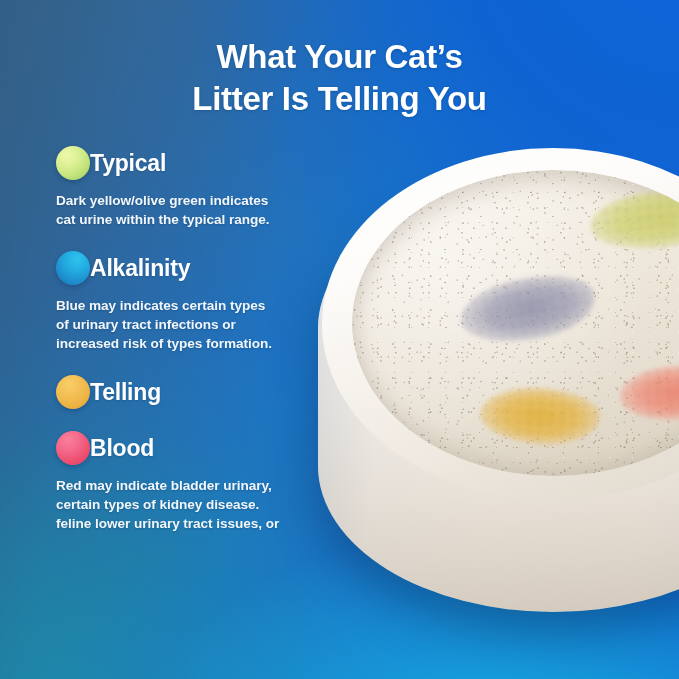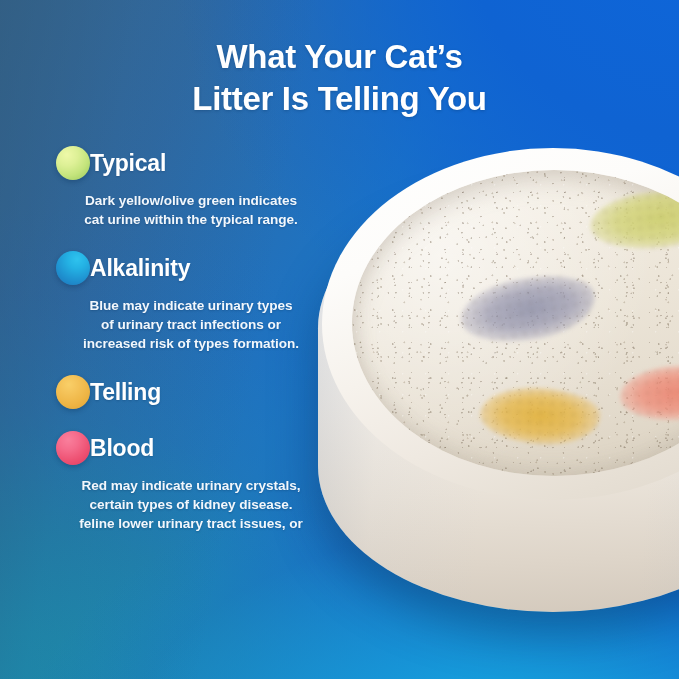--- a/index.html
+++ b/index.html
@@ -208,21 +208,21 @@
     text-shadow: 0 1px 2px rgba(10,45,85,0.25);
   }
   .legend-desc {
     color: #f2f7fc;
     font-size: 13.6px;
     font-weight: bold;
     line-height: 1.40;
     letter-spacing: -0.05px;
     text-shadow: 0 1px 2px rgba(10,45,85,0.30);
   }
-  .legend-desc span { display: block; text-align: center; }
+  .legend-desc span { display: block; }
 </style>
 </head>
 <body>
 
 <div class="infographic">
 
   <div class="bg-base"></div>
   <div class="bg-teal"></div>
   <div class="bg-cyan-bottom"></div>
   <div class="bg-topright"></div>
@@ -267,40 +267,40 @@
         <span>cat urine within the typical range.</span>
       </div>
     </div>
 
     <div class="legend-item">
       <div class="legend-head">
         <div class="dot dot-alkalinity"></div>
         <div class="legend-label">Alkalinity</div>
       </div>
       <div class="legend-desc">
-        <span>Blue may indicate urinary types</span>
+        <span>Blue may indicates certain types</span>
         <span>of urinary tract infections or</span>
         <span>increased risk of types formation.</span>
       </div>
     </div>
 
     <div class="legend-item">
       <div class="legend-head">
         <div class="dot dot-acidity"></div>
         <div class="legend-label">Telling</div>
       </div>
     </div>
 
     <div class="legend-item">
       <div class="legend-head">
         <div class="dot dot-blood"></div>
         <div class="legend-label">Blood</div>
       </div>
       <div class="legend-desc">
-        <span>Red may indicate urinary crystals,</span>
+        <span>Red may indicate bladder urinary,</span>
         <span>certain types of kidney disease.</span>
         <span>feline lower urinary tract issues, or</span>
       </div>
     </div>
 
   </div>
 
 </div>
 
 </body></html>

